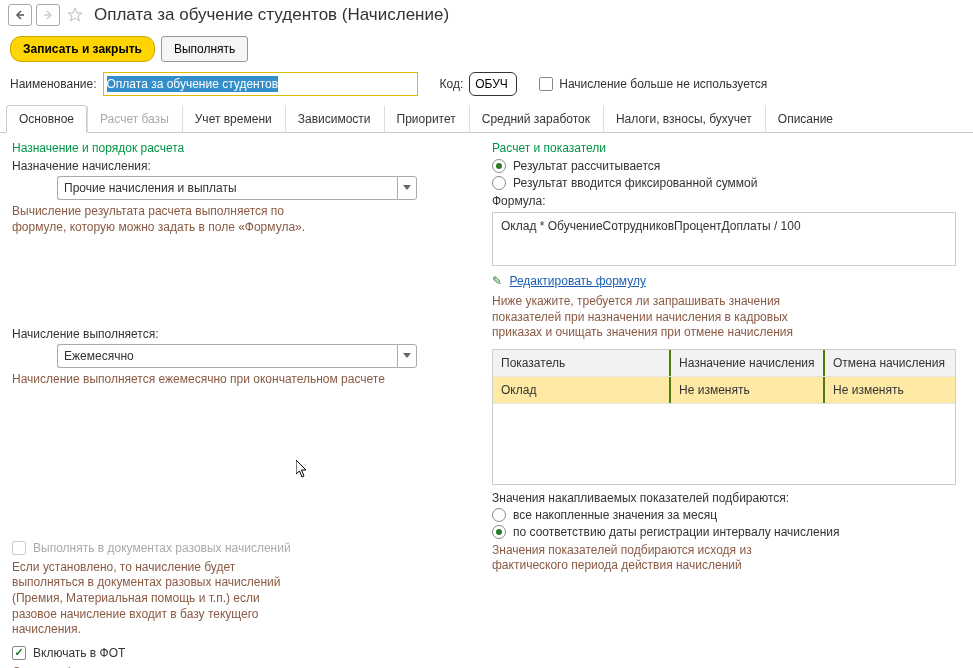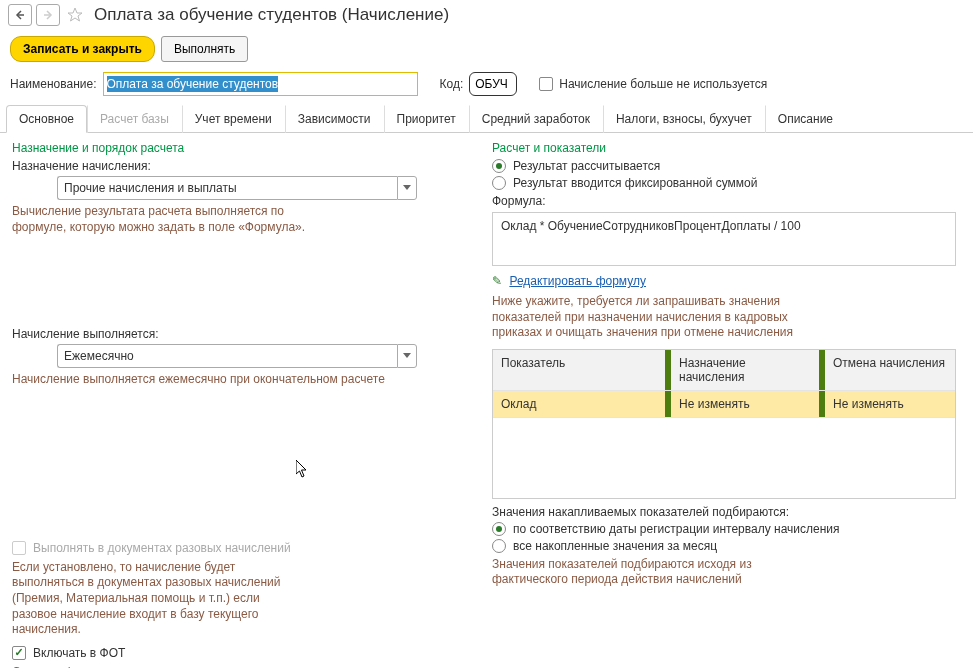--- a/index.html
+++ b/index.html
@@ -232,21 +232,21 @@
     border-bottom: 1px solid #e4e4e4;
   }
   .ind-row.header {
     background: #f2f2f2;
   }
   .ind-row.data {
     background: #ffeaa5;
   }
   .ind-cell {
     padding: 6px 8px;
-    border-right: 6px solid #4d7c0f;
+    border-right: 2px solid #4d7c0f;
   }
   .ind-c1 { width: 178px; }
   .ind-c2 { width: 154px; }
   .ind-c3 { flex: 1; border-right: none; }
   .ind-blank {
     height: 80px;
   }
   .cb-row {
     display: flex;
     align-items: flex-start;
@@ -384,26 +384,26 @@
       <div class="ind-row data">
         <div class="ind-cell ind-c1">Оклад</div>
         <div class="ind-cell ind-c2">Не изменять</div>
         <div class="ind-cell ind-c3">Не изменять</div>
       </div>
       <div class="ind-blank"></div>
     </div>
 
     <div class="sub-label">Значения накапливаемых показателей подбираются:</div>
     <div class="radio-row">
+      <span class="radio"></span>
+      <span>все накопленные значения за месяц</span>
+    </div>
+    <div class="radio-row">
       <span class="radio checked"></span>
       <span>по соответствию даты регистрации интервалу начисления</span>
-    </div>
-    <div class="radio-row">
-      <span class="radio"></span>
-      <span>все накопленные значения за месяц</span>
     </div>
     <div class="hint" style="width:300px;">Значения показателей подбираются исходя из фактического периода действия начислений</div>
   </div>
 </div>
 
 <svg class="cursor" width="14" height="18" viewBox="0 0 14 18">
   <path d="M0 0 L0 14 L3.5 11 L6 17 L8 16 L5.5 10 L10 10 Z" fill="#fff" stroke="#000" stroke-width="1"></path>
 </svg>
 
 </body></html>

